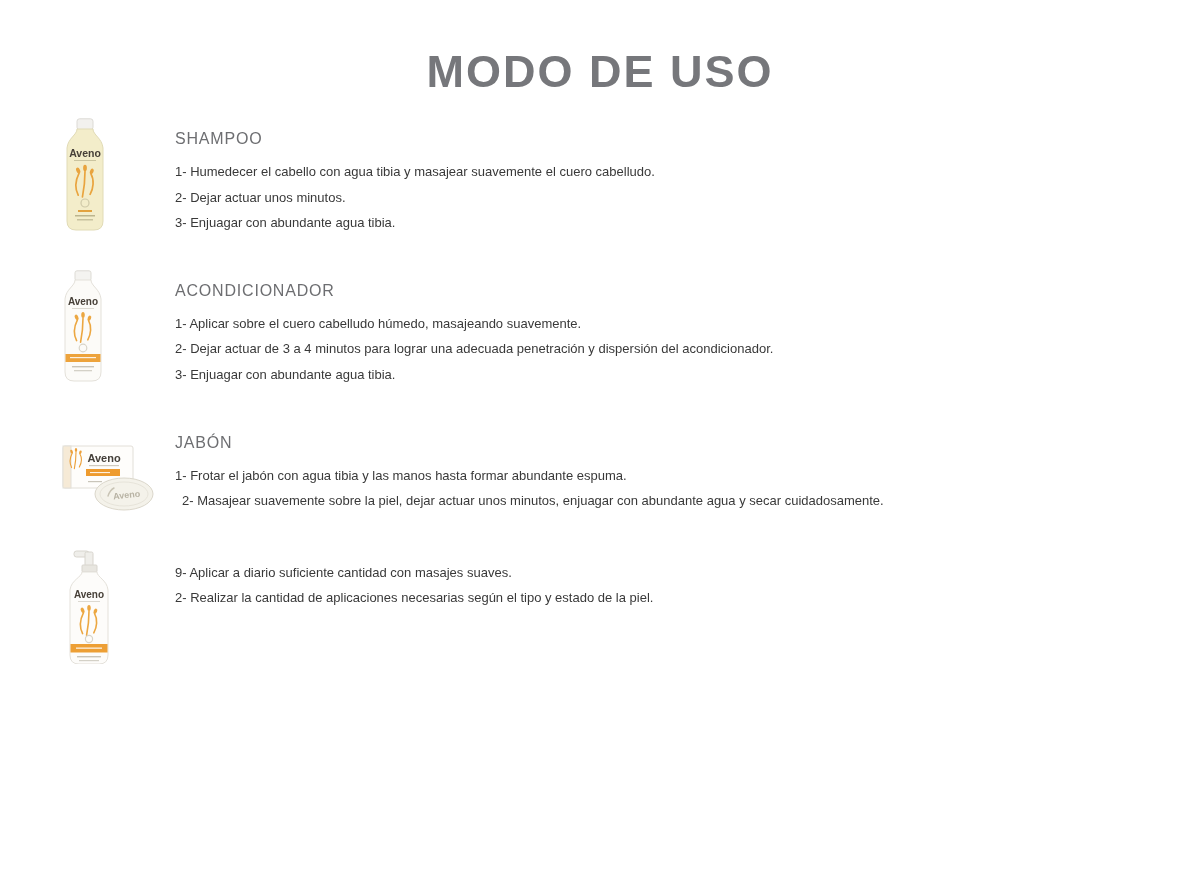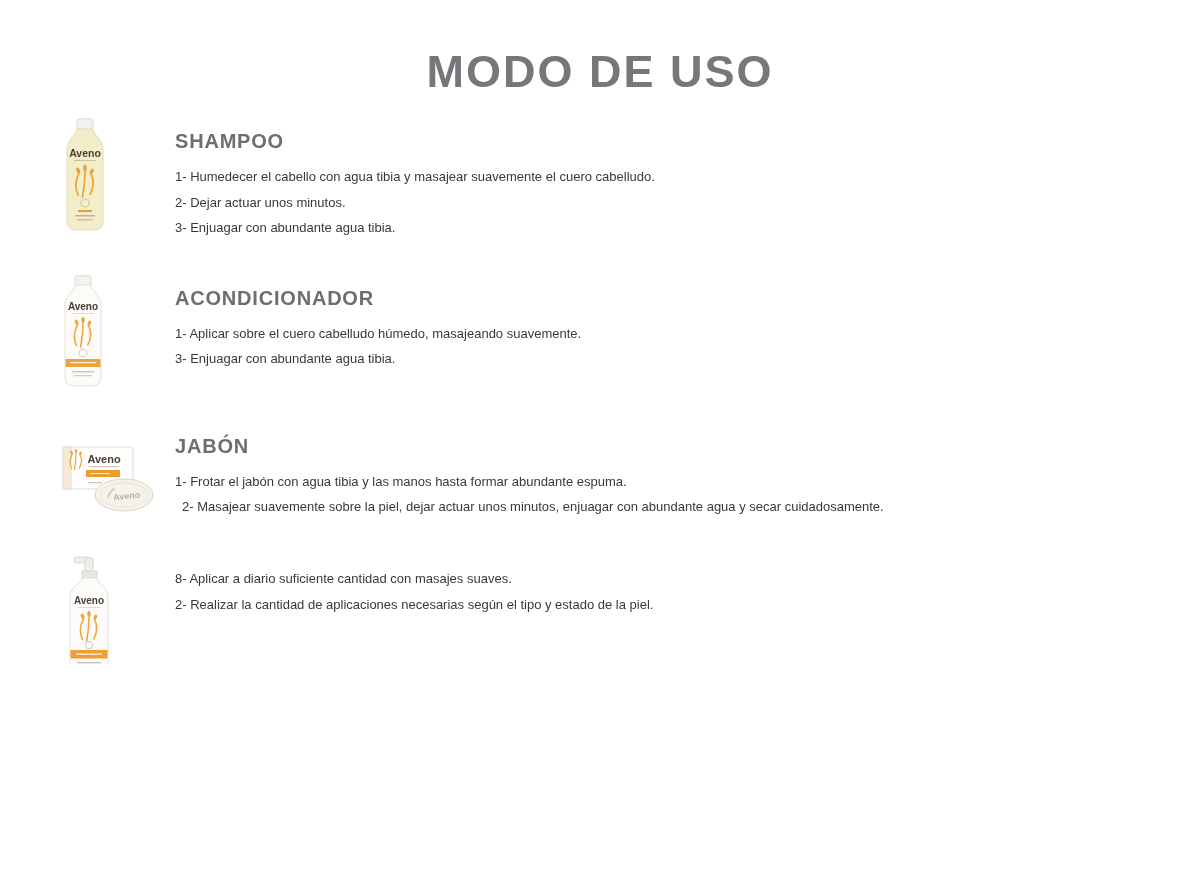--- a/index.html
+++ b/index.html
@@ -36,22 +36,22 @@
     width: 98px;
     display: flex;
     justify-content: flex-start;
     margin-right: 15px;
     margin-top: -8px;
   }
   .product-image.img-soap-bar { margin-top: 8px; }
   .product-info { padding-top: 4px; max-width: 980px; }
   .product-heading {
     margin: 0 0 11px 0;
-    font-size: 20px;
-    font-weight: 700;
+    font-size: 16px;
+    font-weight: 400;
     letter-spacing: 0.8px;
     color: var(--heading-color, #6d6e71);
   }
   .steps {
     list-style: none;
     margin: 0;
     padding: 0;
   }
   .step {
     font-size: 13px;
@@ -124,20 +124,21 @@
             <rect x="3.5" y="84" width="35" height="8" fill="#eda33c"></rect>
             <rect x="8" y="87" width="26" height="1.2" fill="#ffffff" opacity="0.85"></rect>
             <rect x="10" y="96" width="22" height="1.4" fill="#c9c5ba"></rect>
             <rect x="12" y="100" width="18" height="1.3" fill="#d4d1c7"></rect>
           </svg>
         </div>
     <div class="product-info">
       <h2 class="product-heading">ACONDICIONADOR</h2>
       <ol class="steps">
             <li class="step">1- Aplicar sobre el cuero cabelludo húmedo, masajeando suavemente.</li>
+            <li class="step">2- Dejar actuar de 3 a 4 minutos para lograr una adecuada penetración y dispersión del acondicionador.</li>
             <li class="step">3- Enjuagar con abundante agua tibia.</li>
           </ol>
     </div>
   </section>
 
   <section class="product-section">
     <div class="product-image img-soap-bar">
           <svg width="94" height="74" viewBox="0 0 94 74">
             <rect x="1" y="8" width="70" height="42" rx="2" fill="#fefdfb" stroke="#e2dfd8"></rect>
             <rect x="1" y="8" width="8" height="42" fill="#f6ead6" stroke="#e2dfd8"></rect>
@@ -193,21 +194,21 @@
             </g>
             <circle cx="27" cy="91" r="3.6" fill="none" stroke="#d8d4c9" stroke-width="1.2"></circle>
             <rect x="8.5" y="96" width="37" height="8.5" fill="#ed9f35"></rect>
             <rect x="14" y="99.5" width="26" height="1.3" fill="#ffffff" opacity="0.85"></rect>
             <rect x="15" y="108" width="24" height="1.4" fill="#c9c5ba"></rect>
             <rect x="17" y="112" width="20" height="1.2" fill="#d4d1c7"></rect>
           </svg>
         </div>
     <div class="product-info">
       <ol class="steps">
-            <li class="step">8- Aplicar a diario suficiente cantidad con masajes suaves.</li>
+            <li class="step">9- Aplicar a diario suficiente cantidad con masajes suaves.</li>
             <li class="step">2- Realizar la cantidad de aplicaciones necesarias según el tipo y estado de la piel.</li>
           </ol>
     </div>
   </section>
 
   <section class="product-section">
     <div class="product-image img-cleansing-gel-bottle">
           <svg width="54" height="114" viewBox="0 0 54 114">
             <rect x="17" y="0.8" width="20" height="13" rx="2" fill="#f7f6f3" stroke="#e0ddd6"></rect>
             <rect x="15" y="11" width="24" height="4" rx="1" fill="#efede8" stroke="#e0ddd6"></rect>

